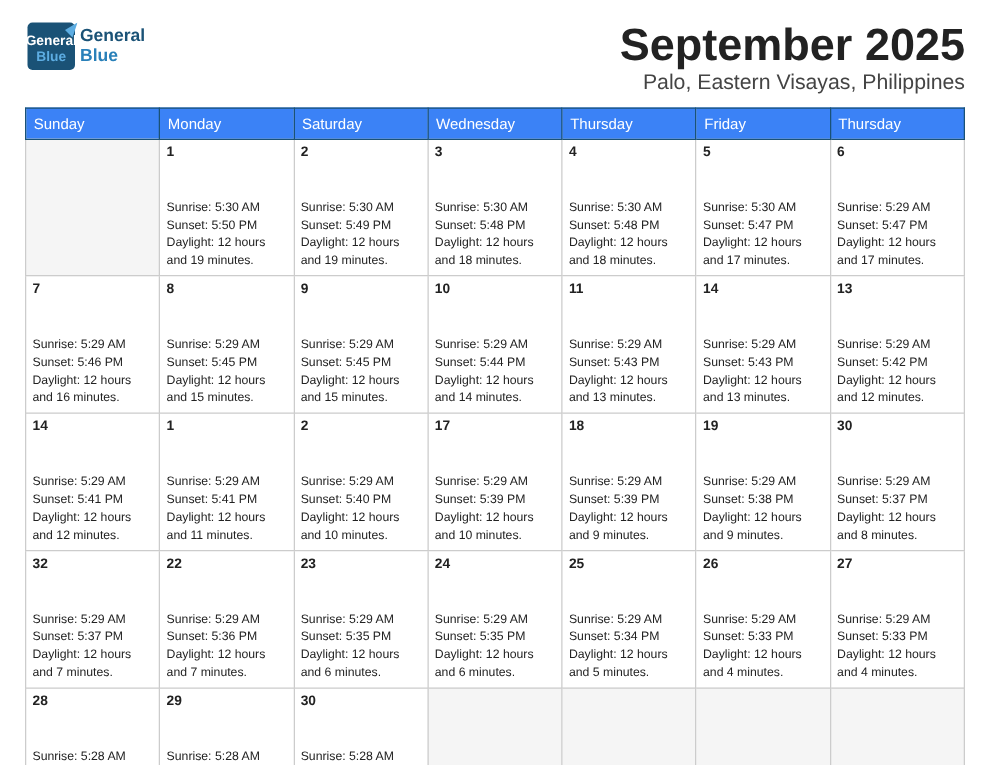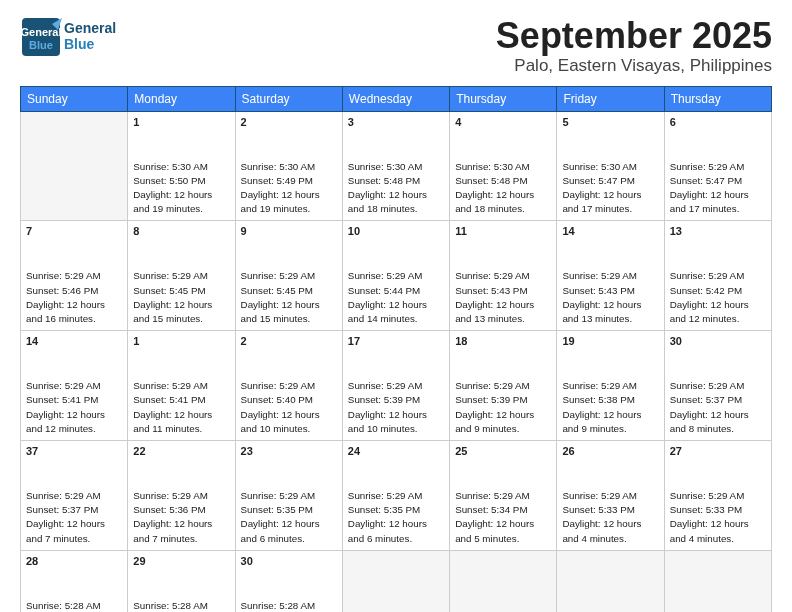--- a/index.html
+++ b/index.html
@@ -261,21 +261,21 @@
         <td>
           <span class="day-num">30</span>
           <div class="day-info" style="white-space: pre-line;">Sunrise: 5:29 AM
 Sunset: 5:37 PM
 Daylight: 12 hours
 and 8 minutes.</div>
         </td>
       </tr>
       <tr>
         <td>
-          <span class="day-num">37</span>
+          <span class="day-num">32</span>
           <div class="day-info" style="white-space: pre-line;">Sunrise: 5:29 AM
 Sunset: 5:37 PM
 Daylight: 12 hours
 and 7 minutes.</div>
         </td>
         <td>
           <span class="day-num">22</span>
           <div class="day-info" style="white-space: pre-line;">Sunrise: 5:29 AM
 Sunset: 5:36 PM
 Daylight: 12 hours

